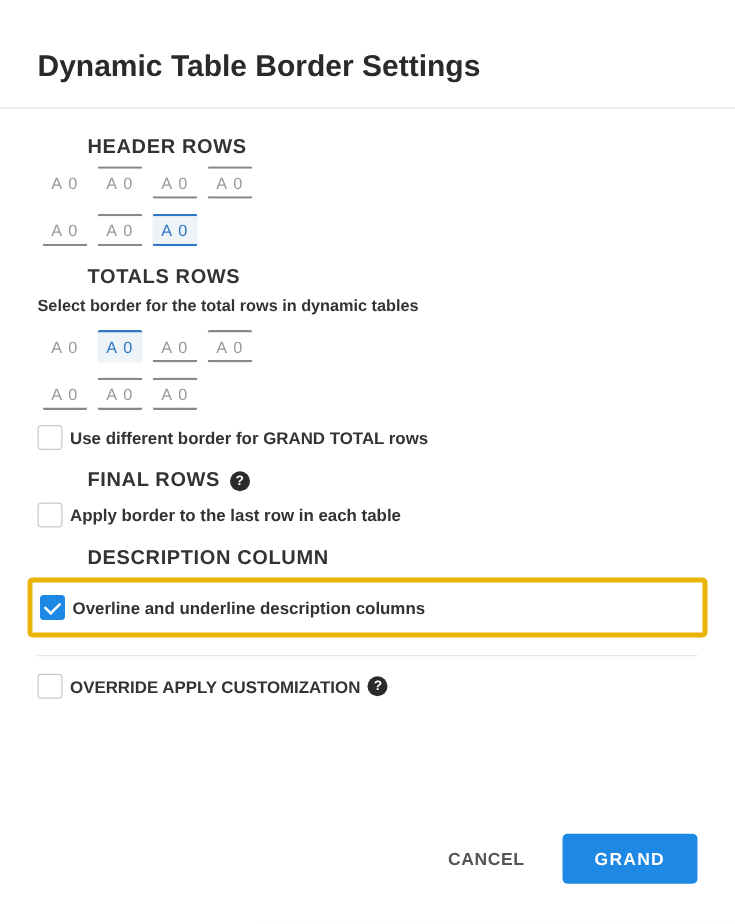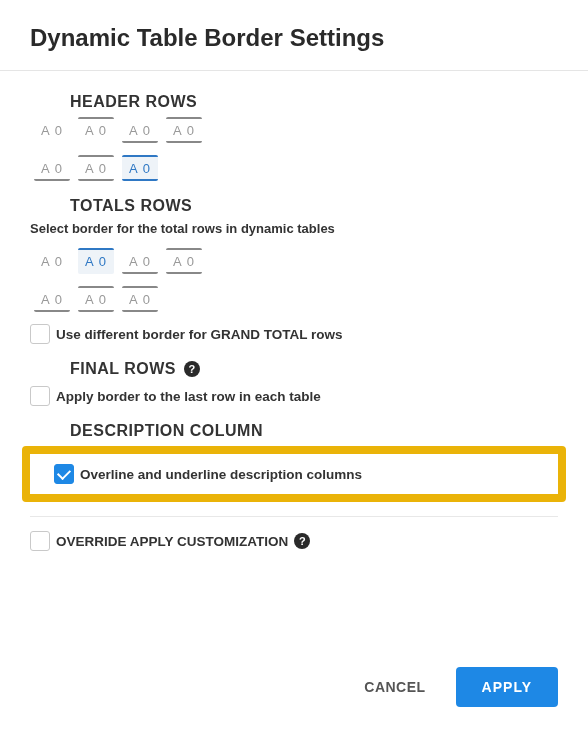--- a/index.html
+++ b/index.html
@@ -19,20 +19,21 @@
     padding-bottom: 90px;
   }
   .dialog-header {
     padding: 24px 30px 18px 30px;
     border-bottom: 1px solid #e5e5e5;
   }
   .dialog-title {
     font-size: 24px;
     font-weight: 700;
     color: #2a2a2a;
+    margin-top: 16px;
   }
   .body {
     padding: 18px 30px 0 30px;
   }
   .section-title {
     font-size: 16px;
     font-weight: 600;
     letter-spacing: .5px;
     color: #333;
     margin-top: 16px;
@@ -108,23 +109,23 @@
     border-width: 0 2px 2px 0;
     transform: rotate(45deg);
     margin-top: -2px;
   }
   .check-label {
     font-size: 13.5px;
     font-weight: 600;
     color: #333;
   }
   .highlight-box {
-    border: 8px solid #eab308;
+    border: 4px solid #eab308;
     border-radius: 4px;
-    padding: 10px 24px;
+    padding: 10px 6px;
     margin: 6px -8px 12px -8px;
     text-align: right;
   }
   .help {
     width: 16px;
     height: 16px;
     border-radius: 50%;
     background: #2a2a2a;
     color: #fff;
     font-size: 11px;
@@ -231,16 +232,16 @@
     <div class="check-row">
       <div class="checkbox"></div>
       <div class="check-label">OVERRIDE APPLY CUSTOMIZATION</div>
       <span class="help">?</span>
     </div>
 
   </div>
 
   <div class="footer">
     <button class="btn-cancel">CANCEL</button>
-    <button class="btn-apply">APPLY</button>
+    <button class="btn-apply">GRAND</button>
   </div>
 
 </div>
 
 </body></html>

